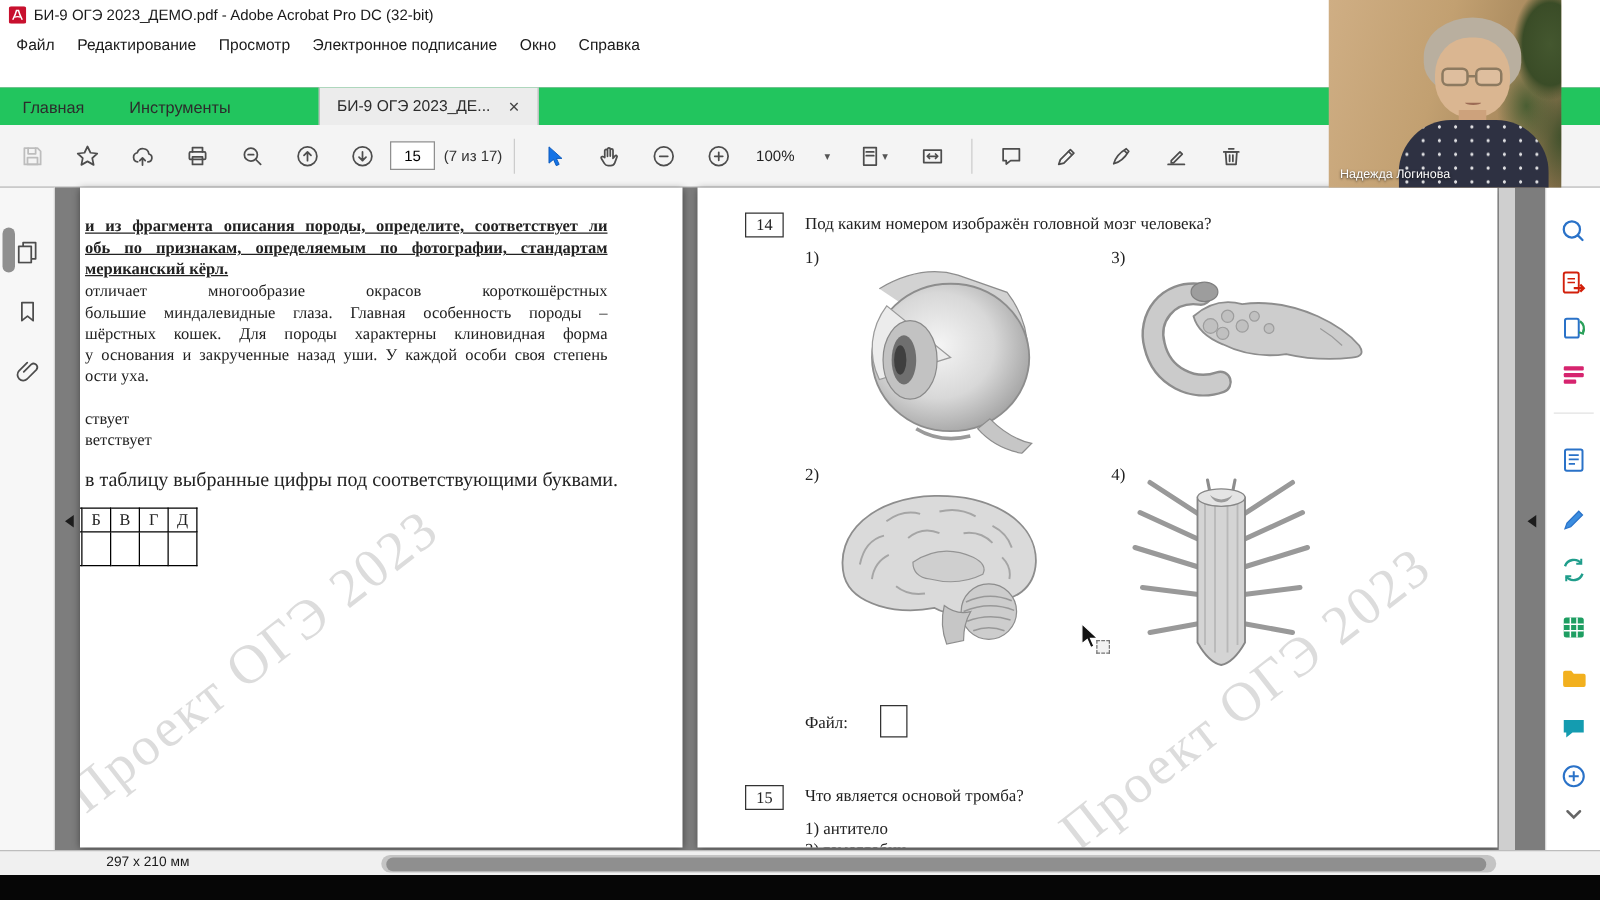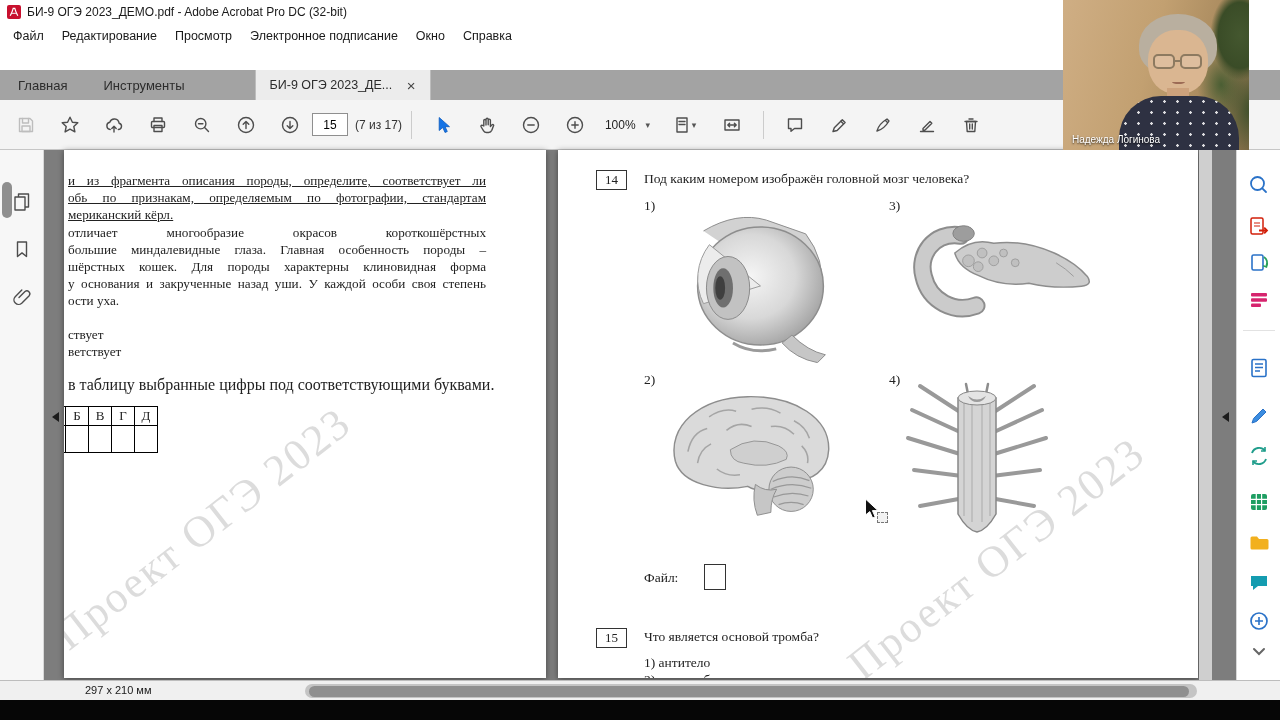--- a/index.html
+++ b/index.html
@@ -8,52 +8,52 @@
   .a{position:absolute}
 
   
   .titlebar{left:0;top:0;width:1280px;height:24px;background:#fff;display:flex;align-items:center;padding-left:7px;gap:6px}
   .title-text{font-size:12px;color:#1a1a1a}
   .menubar{left:0;top:24px;width:1280px;height:24px;background:#fff;display:flex;align-items:center;padding-left:4px}
   .menu-item{font-size:12.5px;color:#1a1a1a;padding:0 9px;line-height:24px;cursor:default}
   .chromegap{left:0;top:48px;width:1280px;height:22px;background:#fff}
 
   
-  .tabbar{left:0;top:70px;width:1280px;height:30px;background:#a3a3a3;display:flex;align-items:stretch}
+  .tabbar{left:0;top:70px;width:1280px;height:30px;background:#22c55e;display:flex;align-items:stretch}
   .tab{display:flex;align-items:center;font-size:13px;color:#2c2c2c;padding:0 14px;white-space:nowrap}
   .nav-tab{padding:0 18px}
   .doc-tabs{display:flex;margin-left:52px}
   .doc-tab{width:176px;border-left:1px solid #bdbdbd;border-right:1px solid #bdbdbd;font-size:12.5px;justify-content:space-between}
   .doc-tab.active{background:#ececec}
   .tab-close{margin-left:8px;font-size:15px;color:#444;line-height:1}
 
   
   .toolbar{left:0;top:100px;width:1280px;height:50px;background:#f4f4f4;border-bottom:1px solid #c6c6c6;display:flex;align-items:center;padding-left:4px}
   .tb{width:44px;height:50px;display:flex;align-items:center;justify-content:center;flex:0 0 auto}
   .sep{width:1px;height:28px;background:#cccccc;margin:0 9px;flex:0 0 auto}
   .ic{stroke:#4d4d4d;fill:none;stroke-width:1.4;stroke-linecap:round;stroke-linejoin:round}
   .ic-dis{stroke:#bdbdbd}
   .page-input{width:36px;height:23px;border:1px solid #8f8f8f;background:#fff;text-align:center;font-size:12px;font-family:"Liberation Sans",sans-serif}
   .page-info{font-size:12px;color:#333;margin-left:7px;white-space:nowrap}
-  .zoom-lv{font-size:12px;color:#222;display:flex;align-items:center;gap:10px;width:auto;padding:0 8px}
+  .zoom-lv{font-size:12px;color:#222;display:flex;align-items:center;gap:24px;width:auto;padding:0 8px}
   .dd{font-size:9px;color:#555}
 
   
   .main{left:0;top:150px;width:1280px;height:530px;background:#7d7d7d}
   .left-strip{left:0;top:150px;width:44px;height:530px;background:#f7f7f7;border-right:1px solid #d8d8d8;display:flex;flex-direction:column;align-items:center;padding-top:38px;gap:22px}
   .panel-btn{width:26px;height:26px;display:flex;align-items:center;justify-content:center}
 
   .page{background:#fff;box-shadow:0 1px 6px rgba(0,0,0,.45);overflow:hidden}
   .page-left{left:64px;top:150px;width:482px;height:528px}
   .page-right{left:558px;top:150px;width:640px;height:528px}
 
   .wm{position:absolute;font-family:"Liberation Serif",serif;font-size:44px;letter-spacing:2px;color:rgba(150,150,150,.33);white-space:nowrap;transform:rotate(-38deg);transform-origin:left top;pointer-events:none}
 
   
-  .hline{font-family:"Liberation Serif",serif;font-size:13.2px;font-weight:normal;text-decoration:underline;line-height:17px}
+  .hline{font-family:"Liberation Serif",serif;font-size:13.2px;font-weight:bold;text-decoration:underline;line-height:17px}
   .bline{font-family:"Liberation Serif",serif;font-size:13.2px;line-height:17px}
   .j{text-align:justify;text-align-last:justify}
   .lp-head{position:absolute;left:4px;top:22px;width:418px}
   .lp-body{position:absolute;left:4px;top:74px;width:418px}
   .lp-ans{position:absolute;left:4px;top:176px;font-family:"Liberation Serif",serif;font-size:13.2px;line-height:17px}
   .lp-instr{position:absolute;left:4px;top:226px;font-family:"Liberation Serif",serif;font-size:16px}
   .lp-table{position:absolute;left:-16px;top:256px;border-collapse:collapse;font-family:"Liberation Serif",serif;font-size:13px}
   .lp-table td{border:1px solid #000;width:23px;height:19px;text-align:center;padding:0}
   .lp-table .r2 td{height:27px}
   .lp-table .c0{width:17px}

